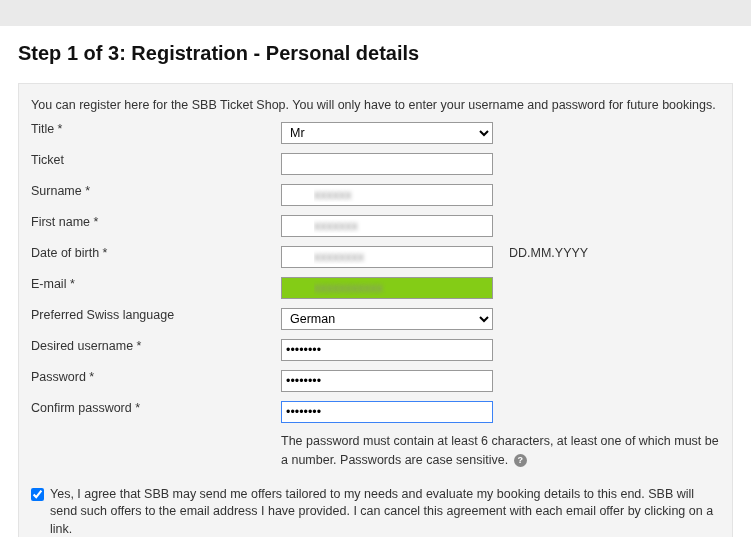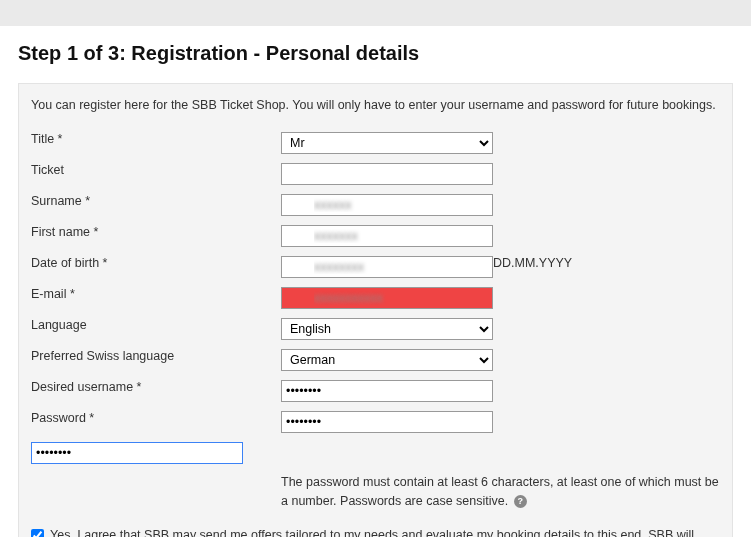--- a/index.html
+++ b/index.html
@@ -25,21 +25,21 @@
     margin-bottom: 18px;
   }
   .formbox {
     background: #f4f4f4;
     border: 1px solid #e3e3e3;
     padding: 14px 12px 12px 12px;
   }
   .intro {
     font-size: 12.5px;
     color: #333;
-    margin-bottom: 20px;
+    margin-bottom: 10px;
   }
   .row {
     display: flex;
     margin-bottom: 7px;
     min-height: 24px;
   }
   .label {
     width: 250px;
     font-size: 12.5px;
     color: #333;
@@ -58,26 +58,26 @@
     border: 1px solid #999;
     background: #fff;
     font-family: Arial, Helvetica, sans-serif;
   }
   .control input.blur {
     color: transparent;
     text-shadow: 0 0 4px #888;
     padding-left: 32px;
   }
   .control input.autofill {
-    background: #ef4444;
+    background: #84cc16;
   }
   .hint {
     font-size: 12.5px;
     color: #333;
-    margin-left: 0;
+    margin-left: 16px;
   }
   .helper-row {
     display: flex;
     margin-top: 2px;
     margin-bottom: 16px;
   }
   .helper-spacer { width: 250px; }
   .helper-text {
     font-size: 12.5px;
     color: #333;
@@ -160,28 +160,20 @@
       <span class="hint">DD.MM.YYYY</span>
     </div>
 
     <div class="row">
       <div class="label">E-mail *</div>
       <div class="control">
         <input type="text" class="blur autofill" value="xxxxxxxxxxx" style="">
       </div>
     </div>
 
-    <div class="row">
-      <div class="label">Language</div>
-      <div class="control">
-        <select>
-          <option>English</option>
-        </select>
-      </div>
-    </div>
 
     <div class="row">
       <div class="label">Preferred Swiss language</div>
       <div class="control">
         <select>
           <option>German</option>
         </select>
       </div>
     </div>
 
@@ -193,20 +185,21 @@
     </div>
 
     <div class="row">
       <div class="label">Password *</div>
       <div class="control">
         <input type="text" value="••••••••" style="">
       </div>
     </div>
 
     <div class="row">
+      <div class="label">Confirm password *</div>
       <div class="control">
         <input type="text" style="border: 1px solid rgb(59, 130, 246);" value="••••••••">
       </div>
     </div>
 
     <div class="helper-row">
       <div class="helper-spacer"></div>
       <div class="helper-text">
         <span>The password must contain at least 6 characters, at least one of which must be a number. Passwords are case sensitive.</span>
         <span class="info-icon">?</span>

